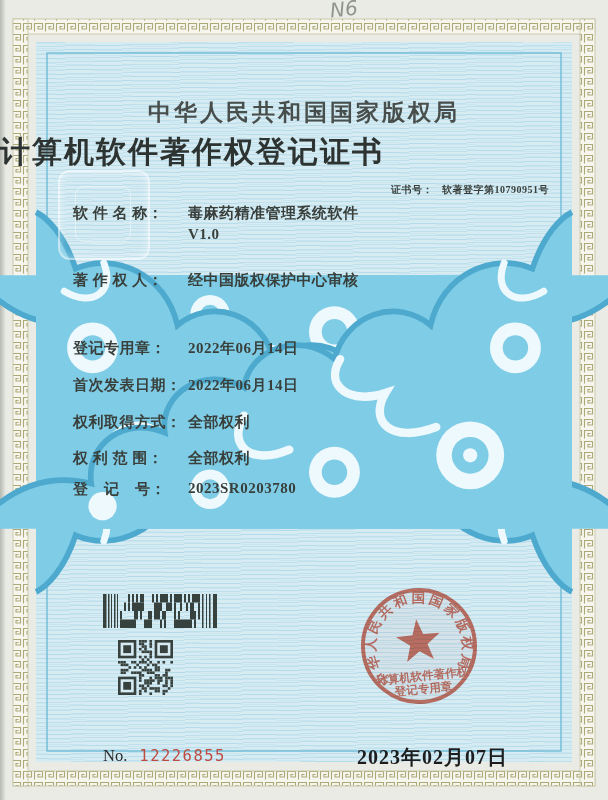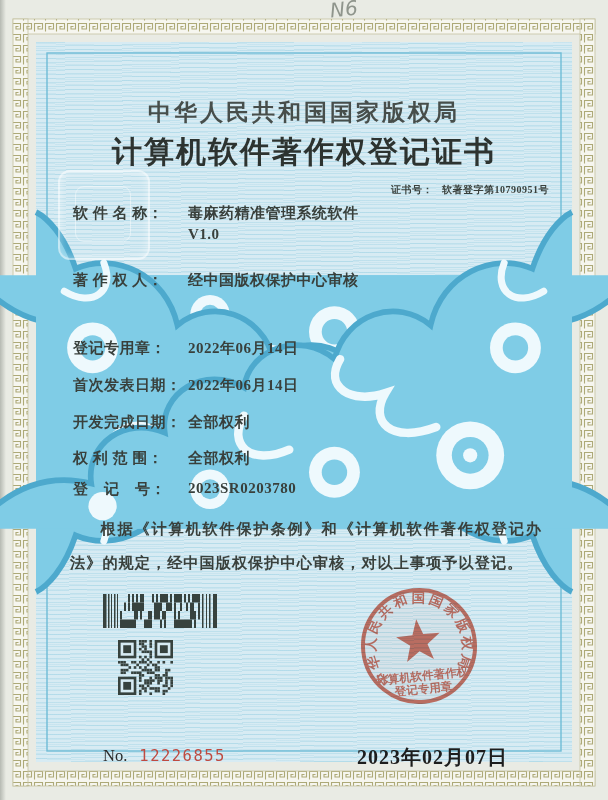--- a/index.html
+++ b/index.html
@@ -25,21 +25,21 @@
   .emboss{position:absolute;left:58px;top:170px;width:88px;height:86px;border-radius:12px;
     border:2px solid rgba(255,255,255,.55);box-shadow:inset 0 0 8px rgba(255,255,255,.45);z-index:2;}
   .emboss-inner{position:absolute;left:15px;top:14px;width:54px;height:54px;border-radius:9px;
     border:1.5px solid rgba(255,255,255,.45);}
   .txt{position:absolute;z-index:3;color:var(--text-dark,#39403c);}
   .pencil{left:330px;top:-3px;font-size:20px;font-style:italic;
     font-family:"DejaVu Sans",sans-serif;color:var(--pencil-grey,#8f958c);
     transform:rotate(-6deg);font-weight:400;}
   .authority{left:0;right:0;top:97px;text-align:center;font-size:23px;font-weight:700;
     letter-spacing:3px;color:#474e4b;}
-  .cert-title{left:0;right:0;top:132px;text-align:center;font-size:30px;font-weight:700;
+  .cert-title{left:0;right:0;top:132px;text-align:left;font-size:30px;font-weight:700;
     letter-spacing:2px;color:var(--title-dark,#2d3330);}
   .cert-no{top:183px;right:59px;font-size:10px;font-weight:600;letter-spacing:.5px;}
   .cert-no .v{margin-left:9px;}
   .field{position:absolute;left:73px;font-size:15px;font-weight:700;letter-spacing:.5px;
     white-space:nowrap;z-index:3;color:var(--text-dark,#39403c);}
   .field .fvalue{position:absolute;left:115px;white-space:nowrap;}
   .field.sub .fvalue{left:115px;}
   .statement{left:70px;top:512px;width:472px;font-size:15.2px;line-height:34px;
     font-weight:600;letter-spacing:1px;text-indent:2em;text-align:justify;}
   .barcode{position:absolute;left:103px;top:594px;z-index:3;}
@@ -135,33 +135,32 @@
   </div>
   <div class="field" style="top:339px">
     <span>登记专用章：</span>
     <span class="fvalue">2022年06月14日</span>
   </div>
   <div class="field" style="top:376px">
     <span>首次发表日期：</span>
     <span class="fvalue">2022年06月14日</span>
   </div>
   <div class="field" style="top:413px">
-    <span>开发完成日期：</span>
+    <span>权利取得方式：</span>
     <span class="fvalue">全部权利</span>
   </div>
   <div class="field" style="top:449px">
     <span>权 利 范 围：</span>
     <span class="fvalue">全部权利</span>
   </div>
   <div class="field" style="top:480px">
     <span>登　记　号：</span>
     <span class="fvalue">2023SR0203780</span>
   </div>
 
-  <div class="txt statement">根据《计算机软件保护条例》和《计算机软件著作权登记办法》的规定，经中国版权保护中心审核，对以上事项予以登记。</div>
 
   <svg class="barcode" width="114" height="34" viewBox="0 0 114 34" id="barcode-svg">
       <rect x="0" y="0" width="3.5" height="34" fill="#37423e"></rect>
       <rect x="5" y="0" width="1.5" height="34" fill="#37423e"></rect>
       <rect x="8" y="0" width="1" height="34" fill="#37423e"></rect>
       <rect x="11" y="0" width="1.5" height="34" fill="#37423e"></rect>
       <rect x="14" y="0" width="1" height="34" fill="#37423e"></rect>
       <rect x="99" y="0" width="1.5" height="34" fill="#37423e"></rect>
       <rect x="103" y="0" width="1" height="34" fill="#37423e"></rect>
       <rect x="106" y="0" width="1.5" height="34" fill="#37423e"></rect>

